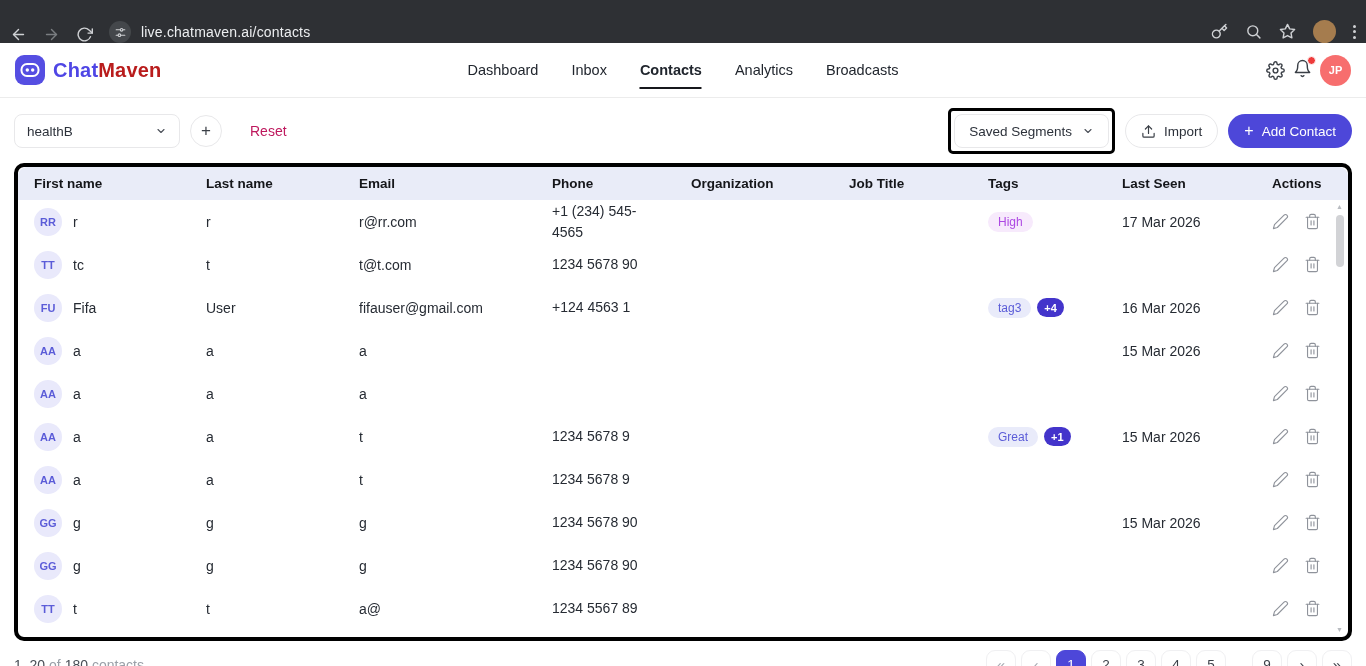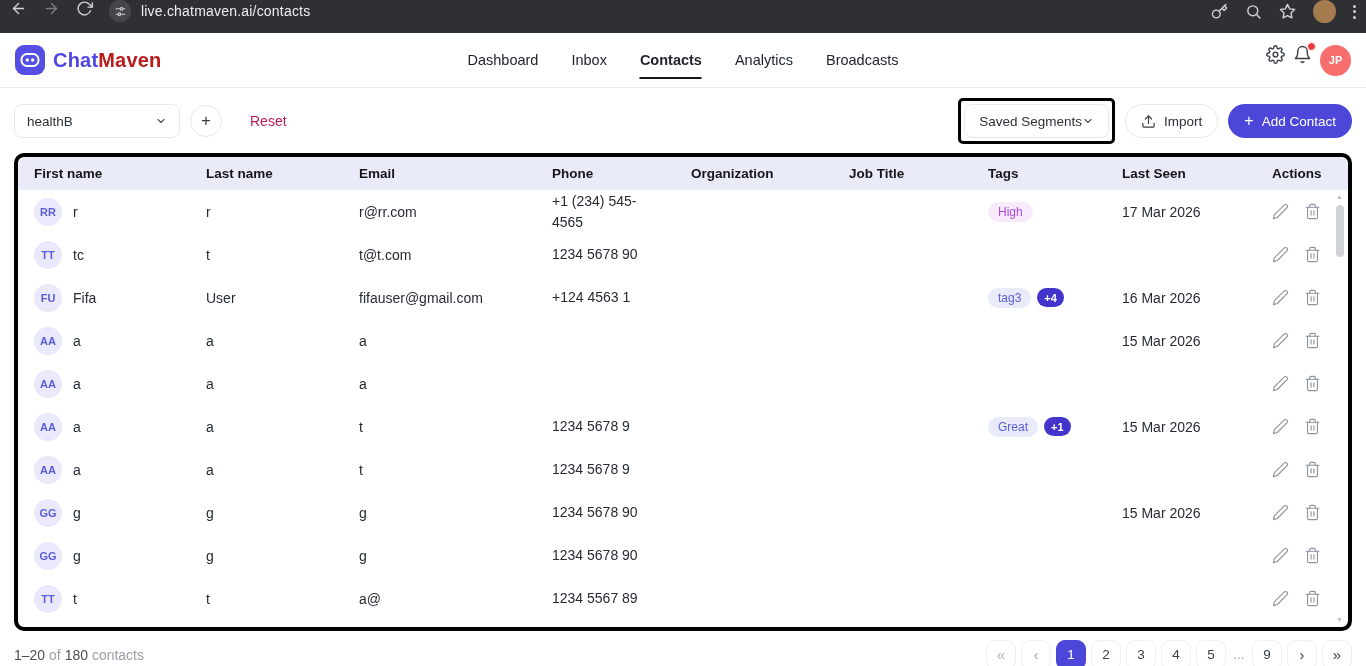--- a/index.html
+++ b/index.html
@@ -1,21 +1,21 @@
 <!DOCTYPE html>
 <html><head>
 <meta charset="utf-8">
 <style>
   * { margin:0; padding:0; box-sizing:border-box; }
   html,body { width:1366px; height:666px; overflow:hidden; background:#fff;
     font-family:"Liberation Sans","DejaVu Sans",sans-serif; }
   .screen { position:relative; width:1366px; height:666px; background:#fff; }
 
   
-  .browser-bar { height:33px; background:#2e3034; display:flex; align-items:flex-start;
+  .browser-bar { height:43px; background:#2e3034; display:flex; align-items:flex-end;
     padding:0 10px; gap:16px; color:#d7d9dc; }
   .browser-bar svg { display:block; }
   .b-icon { width:17px; height:17px; stroke:#cfd1d4; stroke-width:2; fill:none;
     stroke-linecap:round; stroke-linejoin:round; }
   .b-icon.dim { stroke:#7a7d81; }
   .url-zone { display:flex; align-items:center; gap:10px; flex:0 0 auto; }
   .tune-circle { width:22px; height:22px; border-radius:50%; background:#44474b;
     display:flex; align-items:center; justify-content:center; }
   .url-text { font-size:14px; color:#eceef0; letter-spacing:.2px; }
   .browser-right { margin-left:auto; display:flex; align-items:center; gap:17px; }
@@ -33,21 +33,21 @@
   .logo-text { font-size:20px; font-weight:800; letter-spacing:.2px; }
   .logo-text .p1 { color:#4f46e5; }
   .logo-text .p2 { color:#b91c1c; }
   .main-nav { position:absolute; left:50%; top:0; height:100%;
     transform:translateX(-50%); display:flex; align-items:center; gap:33px; }
   .nav-item { font-size:14.5px; color:#21262e; cursor:pointer; position:relative;
     padding:6px 0; }
   .nav-item.active { font-weight:700; }
   .nav-item.active::after { content:""; position:absolute; left:0; right:0;
     bottom:-5px; height:2px; background:#17181c; }
-  .header-right { margin-left:auto; display:flex; gap:8px; }
+  .header-right { margin-left:auto; display:flex; align-items:center; gap:8px; }
   .hdr-icon { width:19px; height:19px; stroke:#3a3f46; stroke-width:1.8; fill:none;
     stroke-linecap:round; stroke-linejoin:round; }
   .bell-wrap { position:relative; }
   .bell-dot { position:absolute; top:-3px; right:-4px; width:9px; height:9px;
     border-radius:50%; background:#ee3b3b; border:1.5px solid #fff; }
   .user-avatar { width:31px; height:31px; border-radius:50%; background:#f76e6e;
     color:#fff; font-size:11px; font-weight:bold; display:flex; align-items:center;
     justify-content:center; }
 
   
@@ -60,21 +60,21 @@
   .plus-btn { width:32px; height:32px; border-radius:50%; justify-content:center;
     font-size:17px; color:#3a3f46; }
   .search-box { width:324px; height:36px; border-radius:18px; padding:0 14px; gap:10px;
     cursor:text; }
   .search-box input { border:none; outline:none; flex:1; font-size:13.5px;
     font-family:inherit; color:#2c313a; background:transparent; }
   .search-box input::placeholder { color:#a7abb3; }
   .reset-link { font-size:14px; color:#be185d; margin-left:18px; cursor:pointer; }
   .toolbar-right { margin-left:auto; display:flex; align-items:center; gap:10px; }
   .highlight-box { border:3px solid #000; border-radius:5px; padding:3px; }
-  .saved-btn { height:34px; border-radius:8px; padding:0 14px; }
+  .saved-btn { height:34px; border-radius:8px; padding:0 14px; gap:10px; }
   .pill-btn { height:34px; border-radius:17px; padding:0 15px; gap:8px; }
   .sm-icon { width:15px; height:15px; stroke:#3a3f46; stroke-width:1.9; fill:none;
     stroke-linecap:round; stroke-linejoin:round; }
   .chev { width:12px; height:12px; stroke:#4a4f57; stroke-width:2.2; fill:none;
     stroke-linecap:round; stroke-linejoin:round; }
   .add-contact-btn { height:34px; border-radius:17px; padding:0 16px; gap:8px;
     background:#4d47d9; border:none; color:#fff; font-size:13.5px; display:flex;
     align-items:center; cursor:pointer; font-family:inherit; }
   .add-plus { font-size:16px; font-weight:400; }
 

